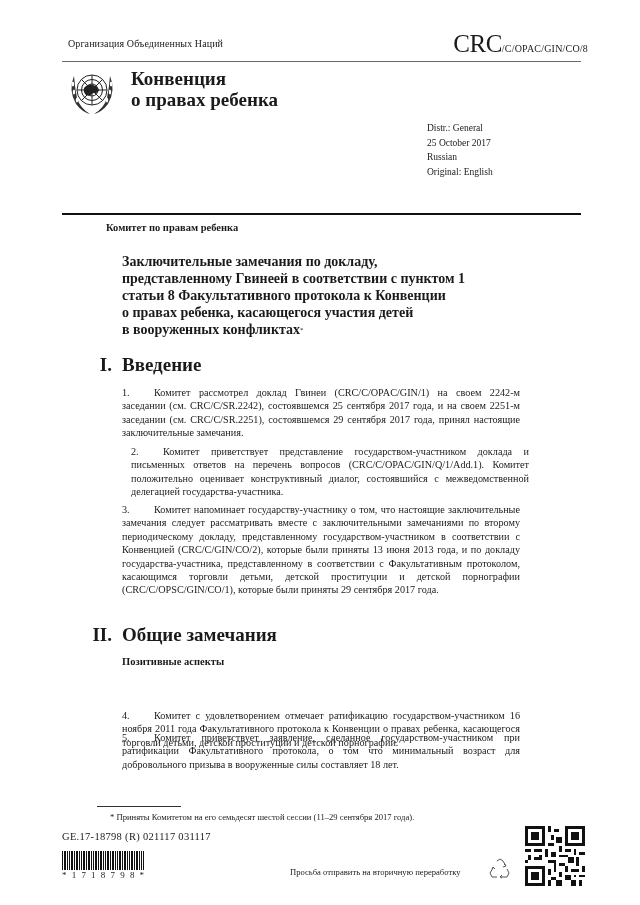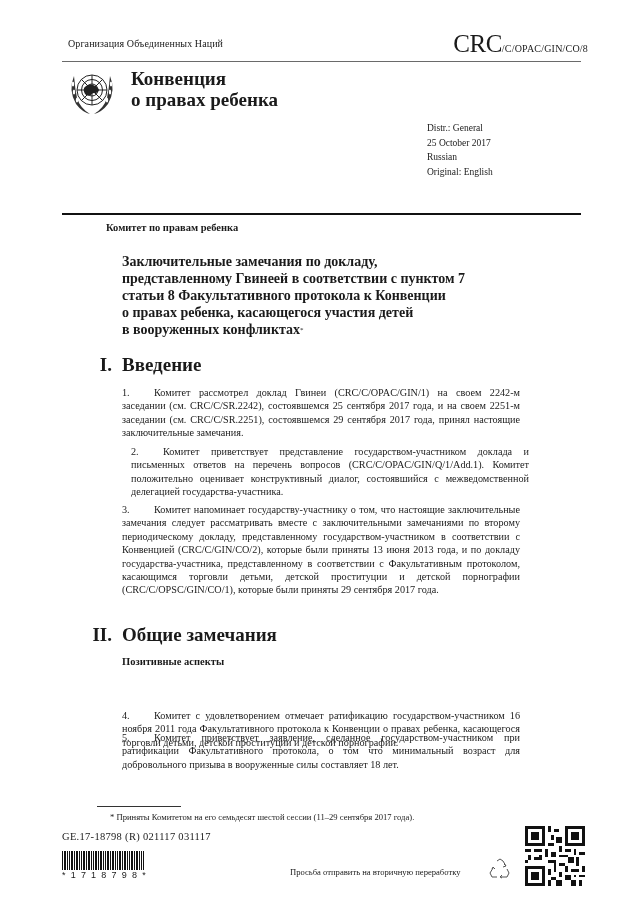--- a/index.html
+++ b/index.html
@@ -32,21 +32,21 @@
   .para { left: 122px; width: 398px; font-size: 10.2px; line-height: 13.4px; text-align: justify; }
   .para .num { display: inline-block; width: 32px; }
 
   .subhead { left: 122px; font-size: 10.5px; font-weight: bold; }
 
   
   .fn-rule { left: 97px; top: 806px; width: 84px; height: 1px; background: #333; }
   .footnote { left: 110px; top: 812px; font-size: 8.6px; }
   .gecode { left: 62px; top: 831px; font-size: 10.5px; letter-spacing: 0.3px; }
   .barcode { left: 62px; top: 851px; width: 82px; height: 19px; }
-  .barcode-num { left: 62px; top: 870px; font-size: 9px; letter-spacing: 5.2px; font-family: Liberation Sans, sans-serif; }
+  .barcode-num { left: 62px; top: 870px; font-size: 9px; letter-spacing: 5.2px; font-family: Liberation Serif, serif; }
   .recycle-text { left: 290px; top: 867px; font-size: 8.6px; }
   .recycle-icon { left: 488px; top: 857px; width: 24px; height: 24px; }
   .qr { left: 525px; top: 826px; width: 60px; height: 60px; }
 </style>
 </head>
 <body>
 
 <div class="abs org-name">Организация Объединенных Наций</div>
 <div class="abs symbol">
   <span class="main">CRC</span><span class="sub">/C/OPAC/GIN/CO/8</span>
@@ -89,21 +89,21 @@
   <div>25 October 2017</div>
   <div>Russian</div>
   <div>Original: English</div>
 </div>
 
 <div class="abs rule-thick"></div>
 <div class="abs committee">Комитет по правам ребенка</div>
 
 <div class="abs doc-title">
   <div>Заключительные замечания по докладу,</div>
-  <div>представленному Гвинеей в соответствии с пунктом 7</div>
+  <div>представленному Гвинеей в соответствии с пунктом 1</div>
   <div>статьи 8 Факультативного протокола к Конвенции</div>
   <div>о правах ребенка, касающегося участия детей</div>
   <div><span>в вооруженных конфликтах</span><sup>*</sup></div>
 </div>
 
 <div class="abs section-head" style="left:84px; top:354px;">
   <span class="section-num">I.</span><span>Введение</span>
 </div>
 
 <div class="abs para" style="top:386px;">

